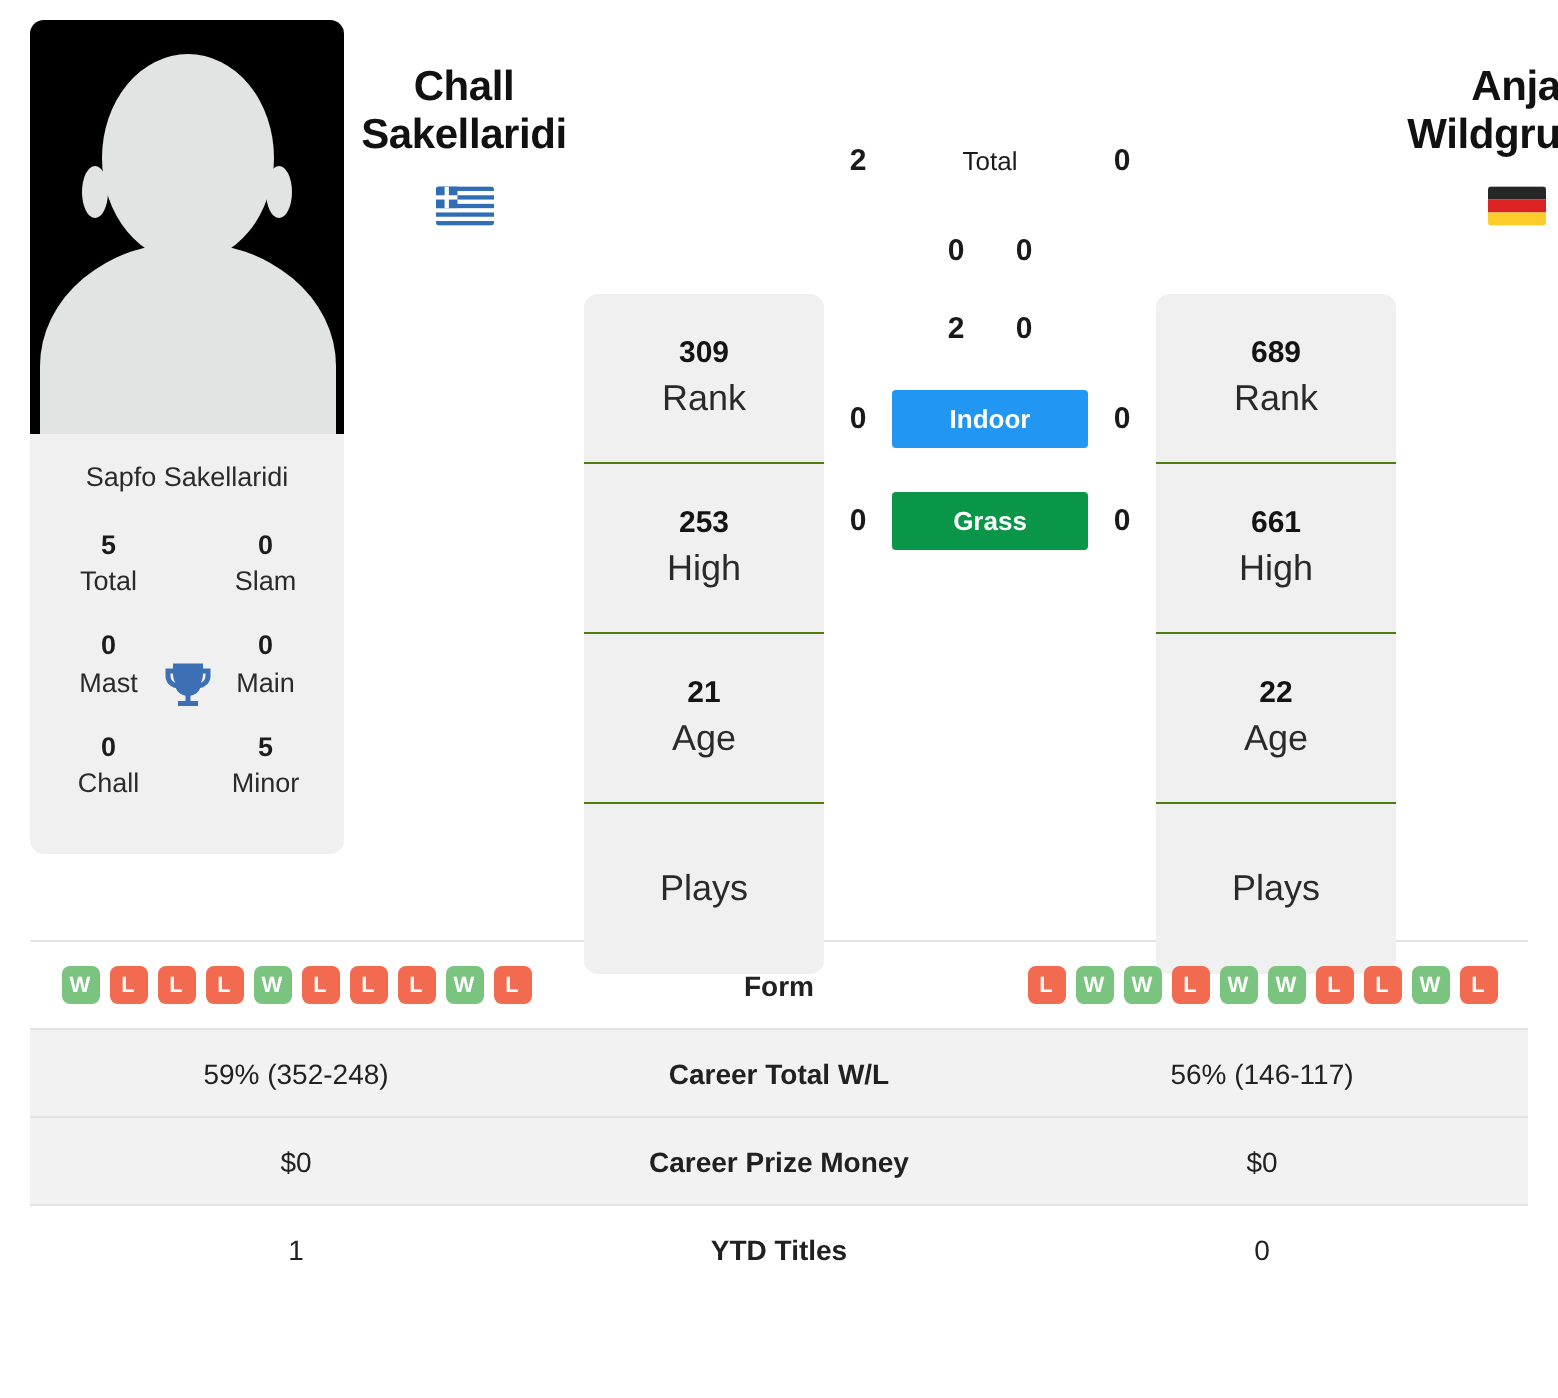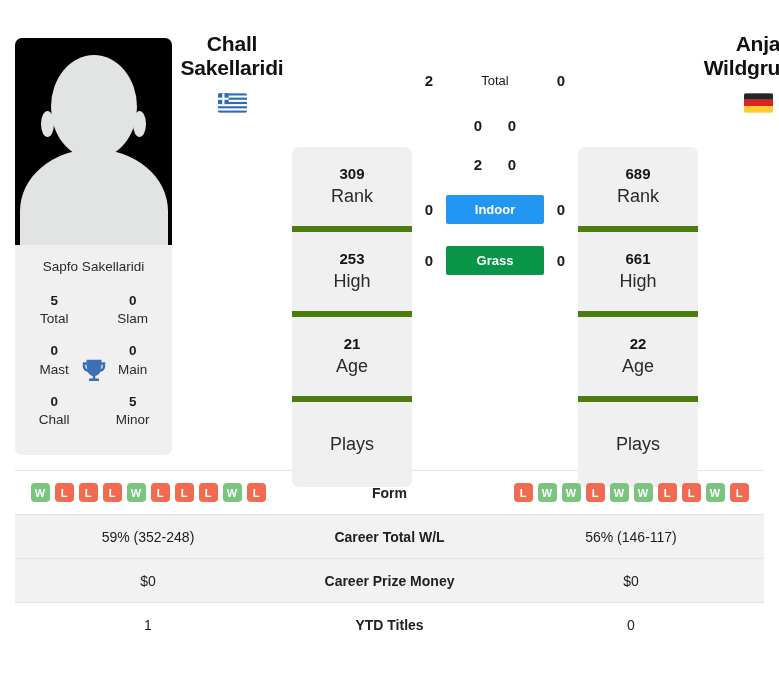--- a/index.html
+++ b/index.html
@@ -29,21 +29,20 @@
     height: 470px;
   }
 
   
   .player-col {
     width: 157px;
     flex: 0 0 157px;
     background: #f0f0f0;
     border-radius: 7px;
     overflow: hidden;
-    margin-top: 28px;
   }
   .photo {
     width: 157px;
     height: 207px;
     background: #000000;
     position: relative;
     overflow: hidden;
   }
   .silhouette-head {
     position: absolute;
@@ -122,21 +121,21 @@
     overflow: hidden;
     align-self: flex-start;
   }
   .stat-cell {
     height: 85px;
     box-sizing: border-box;
     display: flex;
     flex-direction: column;
     align-items: center;
     justify-content: center;
-    border-bottom: 6px solid #4d7c0f;
+    border-bottom: 1px solid #4d7c0f;
   }
   .stat-cell:last-child { border-bottom: none; }
   .stat-num {
     font-size: 15px;
     font-weight: bold;
     color: #141414;
     line-height: 1.4;
   }
   .stat-lbl {
     font-size: 18px;

